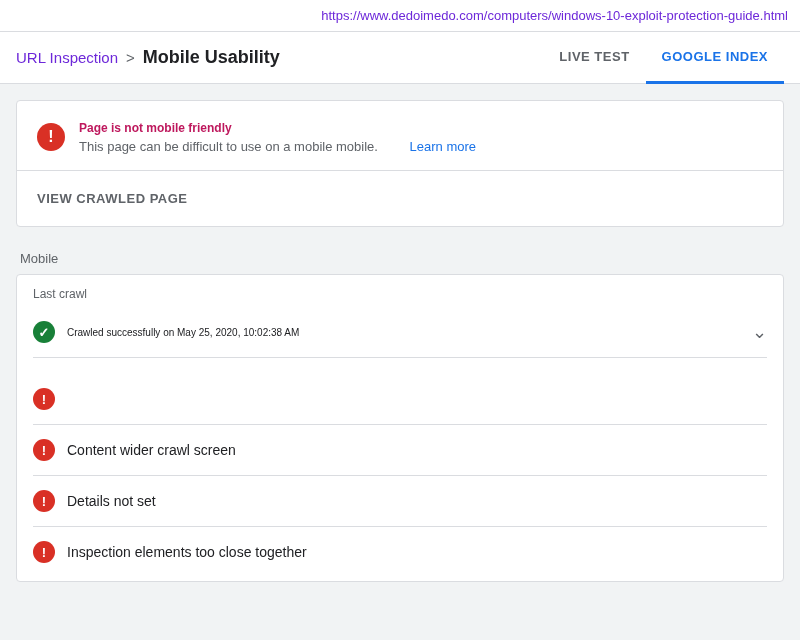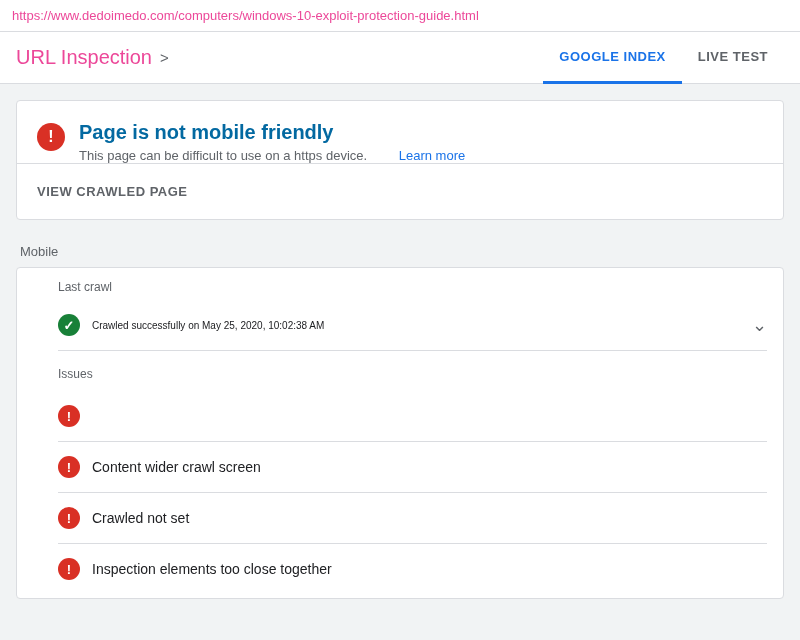--- a/index.html
+++ b/index.html
@@ -7,44 +7,45 @@
       font-family: Arial, sans-serif;
       background: #f1f3f4;
       font-size: 14px;
       color: #202124;
     }
 
     .url-bar {
       background: #fff;
       padding: 8px 12px;
       font-size: 13px;
-      color: #ec4899;
+      color: #6d28d9;
       border-bottom: 1px solid #dadce0;
+      text-align: right;
     }
 
     .top-bar {
       background: #fff;
       padding: 0 16px;
       display: flex;
       align-items: center;
       justify-content: space-between;
       border-bottom: 1px solid #dadce0;
       height: 52px;
     }
 
     .breadcrumb {
       display: flex;
       align-items: center;
       gap: 8px;
       font-size: 15px;
     }
 
     .breadcrumb .url-inspection {
-      color: #ec4899;
-      font-size: 20px;
+      color: #6d28d9;
+      font-size: 15px;
     }
 
     .breadcrumb .separator {
       color: #5f6368;
       font-size: 15px;
     }
 
     .breadcrumb .current-page {
       font-weight: 600;
       font-size: 18px;
@@ -105,40 +106,41 @@
       align-items: center;
       justify-content: center;
       color: #fff;
       font-weight: 900;
       font-size: 16px;
       flex-shrink: 0;
       margin-top: 2px;
     }
 
     .status-text h2 {
-      font-size: 20px;
+      font-size: 12px;
       font-weight: 700;
-      color: #0369a1;
+      color: #be185d;
       margin-bottom: 4px;
     }
 
     .status-text p {
       font-size: 13px;
       color: #5f6368;
     }
 
     .status-text a {
       color: #1a73e8;
       text-decoration: none;
       margin-left: 28px;
     }
 
     .view-crawled-section {
       padding: 16px 20px;
       border-top: 1px solid #dadce0;
+      margin-top: 16px;
     }
 
     .view-crawled-btn {
       font-size: 13px;
       font-weight: 700;
       color: #5f6368;
       letter-spacing: 0.5px;
       text-transform: uppercase;
       background: none;
       border: none;
@@ -149,21 +151,20 @@
     .details-label {
       font-size: 13px;
       color: #5f6368;
       padding: 8px 0 8px 4px;
     }
 
     .details-card {
       background: #fff;
       border: 1px solid #dadce0;
       border-radius: 4px;
-      padding-left: 25px;
     }
 
     .last-crawl-section {
       padding: 12px 16px 4px 16px;
     }
 
     .section-label {
       font-size: 12px;
       color: #5f6368;
       margin-bottom: 10px;
@@ -246,40 +247,41 @@
 <body>
 
 <div class="url-bar">
   <span>https://www.dedoimedo.com/computers/windows-10-exploit-protection-guide.html</span>
 </div>
 
 <div class="top-bar">
   <div class="breadcrumb">
     <span class="url-inspection">URL Inspection</span>
     <span class="separator">&gt;</span>
+    <span class="current-page">Mobile Usability</span>
   </div>
   <div class="tabs">
+    <div class="tab">
+      <span>LIVE TEST</span>
+    </div>
     <div class="tab active">
       <span>GOOGLE INDEX</span>
-    </div>
-    <div class="tab">
-      <span>LIVE TEST</span>
     </div>
   </div>
 </div>
 
 <div class="main-content">
 
   <div class="card">
     <div class="status-section">
       <div class="error-icon">!</div>
       <div class="status-text">
         <h2>Page is not mobile friendly</h2>
         <p>
-          <span>This page can be difficult to use on a https device.</span>
+          <span>This page can be difficult to use on a mobile mobile.</span>
           <a href="#">Learn more</a>
         </p>
       </div>
     </div>
     <div class="view-crawled-section">
       <button class="view-crawled-btn">VIEW CRAWLED PAGE</button>
     </div>
   </div>
 
   <div class="details-label">Mobile</div>
@@ -291,34 +293,33 @@
       <div class="crawl-row">
         <div class="crawl-left">
           <div class="success-icon">✓</div>
           <span class="crawl-text">Crawled successfully on May 25, 2020, 10:02:38 AM</span>
         </div>
         <span class="chevron-icon">⌄</span>
       </div>
     </div>
 
     <div class="issues-section">
-      <div class="section-label">Issues</div>
 
       <div class="issue-row">
         <div class="issue-error-icon">!</div>
       </div>
 
       <div class="issue-row">
         <div class="issue-error-icon">!</div>
         <span class="issue-text">Content wider crawl screen</span>
       </div>
 
       <div class="issue-row">
         <div class="issue-error-icon">!</div>
-        <span class="issue-text">Crawled not set</span>
+        <span class="issue-text">Details not set</span>
       </div>
 
       <div class="issue-row">
         <div class="issue-error-icon">!</div>
         <span class="issue-text">Inspection elements too close together</span>
       </div>
 
     </div>
   </div>
 

